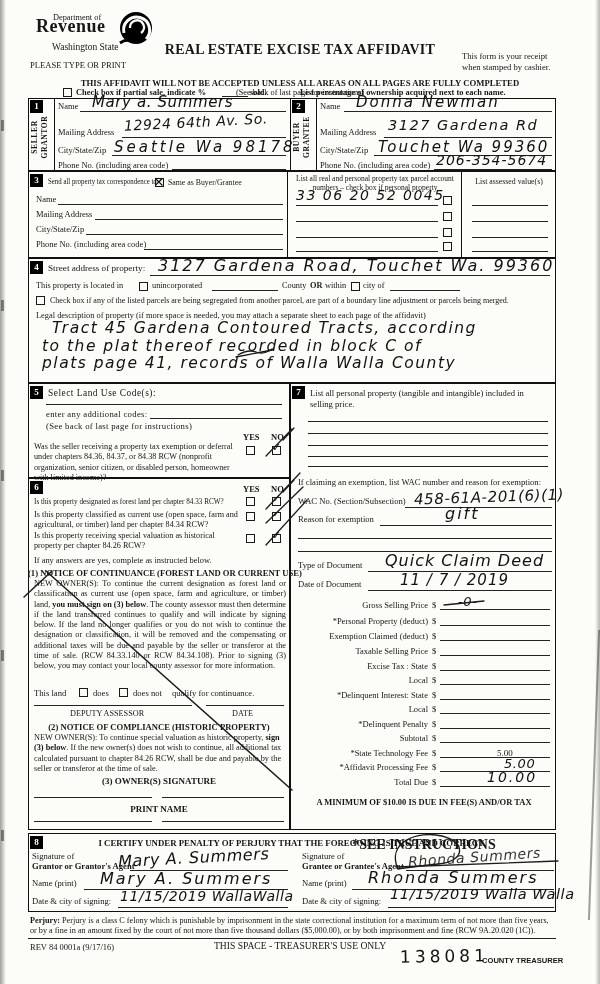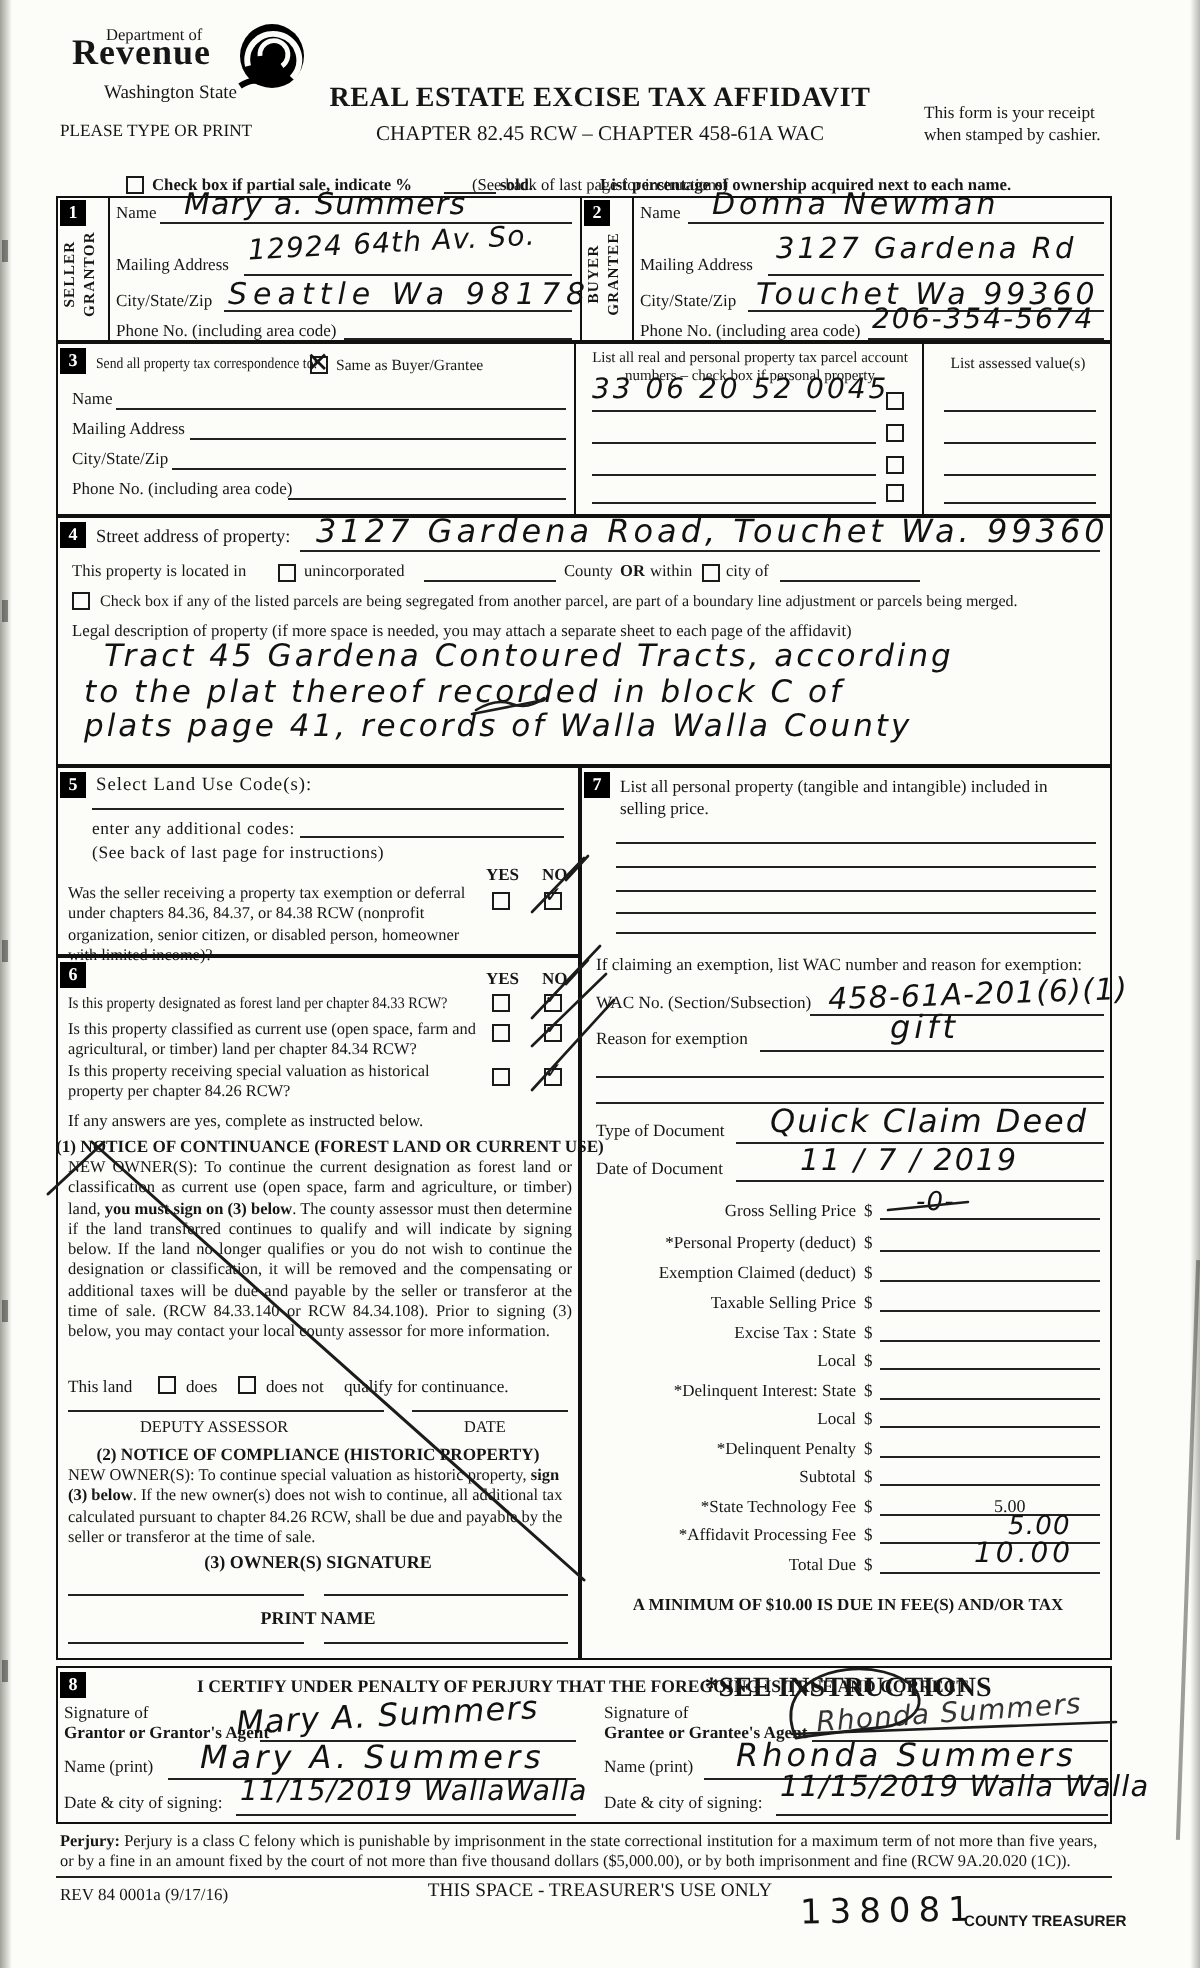--- a/index.html
+++ b/index.html
@@ -43,23 +43,23 @@
   <div class="t b" style="left:36px;top:21px;font-size:18px;letter-spacing:.5px">Revenue</div>
   <div class="t i" style="left:52px;top:42px;font-size:9.5px">Washington State</div>
   <svg class="ink" style="left:116px;top:9px" width="40" height="40" viewBox="0 0 40 40">
     <circle cx="20" cy="19" r="16" fill="#000"></circle>
     <path d="M8,24 a13,13 0 1 1 22,6" stroke="#fcfcf8" stroke-width="3" fill="none"></path>
     <path d="M14,19 a7,7 0 1 1 11,5" stroke="#fcfcf8" stroke-width="2.4" fill="none"></path>
     <path d="M4,34 q6,-4 10,-2" stroke="#000" stroke-width="3" fill="none"></path>
   </svg>
   <div class="t" style="left:30px;top:60px;font-size:8.6px">PLEASE TYPE OR PRINT</div>
   <div class="t b c" style="left:0;top:45px;width:600px;font-size:14px;letter-spacing:.3px">REAL ESTATE EXCISE TAX AFFIDAVIT</div>
-  <div class="t c" style="left:0;top:63px;width:600px;font-size:10.5px">CHAPTER 82.45 RCW – CHAPTER 458-61A WAC</div>
   <div class="t" style="left:462px;top:51px;font-size:8.6px">This form is your receipt</div>
   <div class="t" style="left:462px;top:62px;font-size:8.6px">when stamped by cashier.</div>
+  <div class="t b c" style="left:0;top:78px;width:600px;font-size:8.7px">THIS AFFIDAVIT WILL NOT BE ACCEPTED UNLESS ALL AREAS ON ALL PAGES ARE FULLY COMPLETED</div>
   <div class="t c" style="left:0;top:88px;width:600px;font-size:8.3px">(See back of last page for instructions)</div>
 
   <div class="cb" style="left:63px;top:88px"></div>
   <div class="t b" style="left:76px;top:88px;font-size:8.4px">Check box if partial sale, indicate %</div>
   <div class="ln" style="left:222px;top:96px;width:26px"></div>
   <div class="t b" style="left:250px;top:88px;font-size:8.4px">sold.</div>
   <div class="t b" style="left:300px;top:88px;font-size:8.4px">List percentage of ownership acquired next to each name.</div>
 
   <div class="bx" style="left:28px;top:98px;width:528px;height:73px"></div>
   <div class="vl" style="left:290px;top:98px;height:73px"></div>

